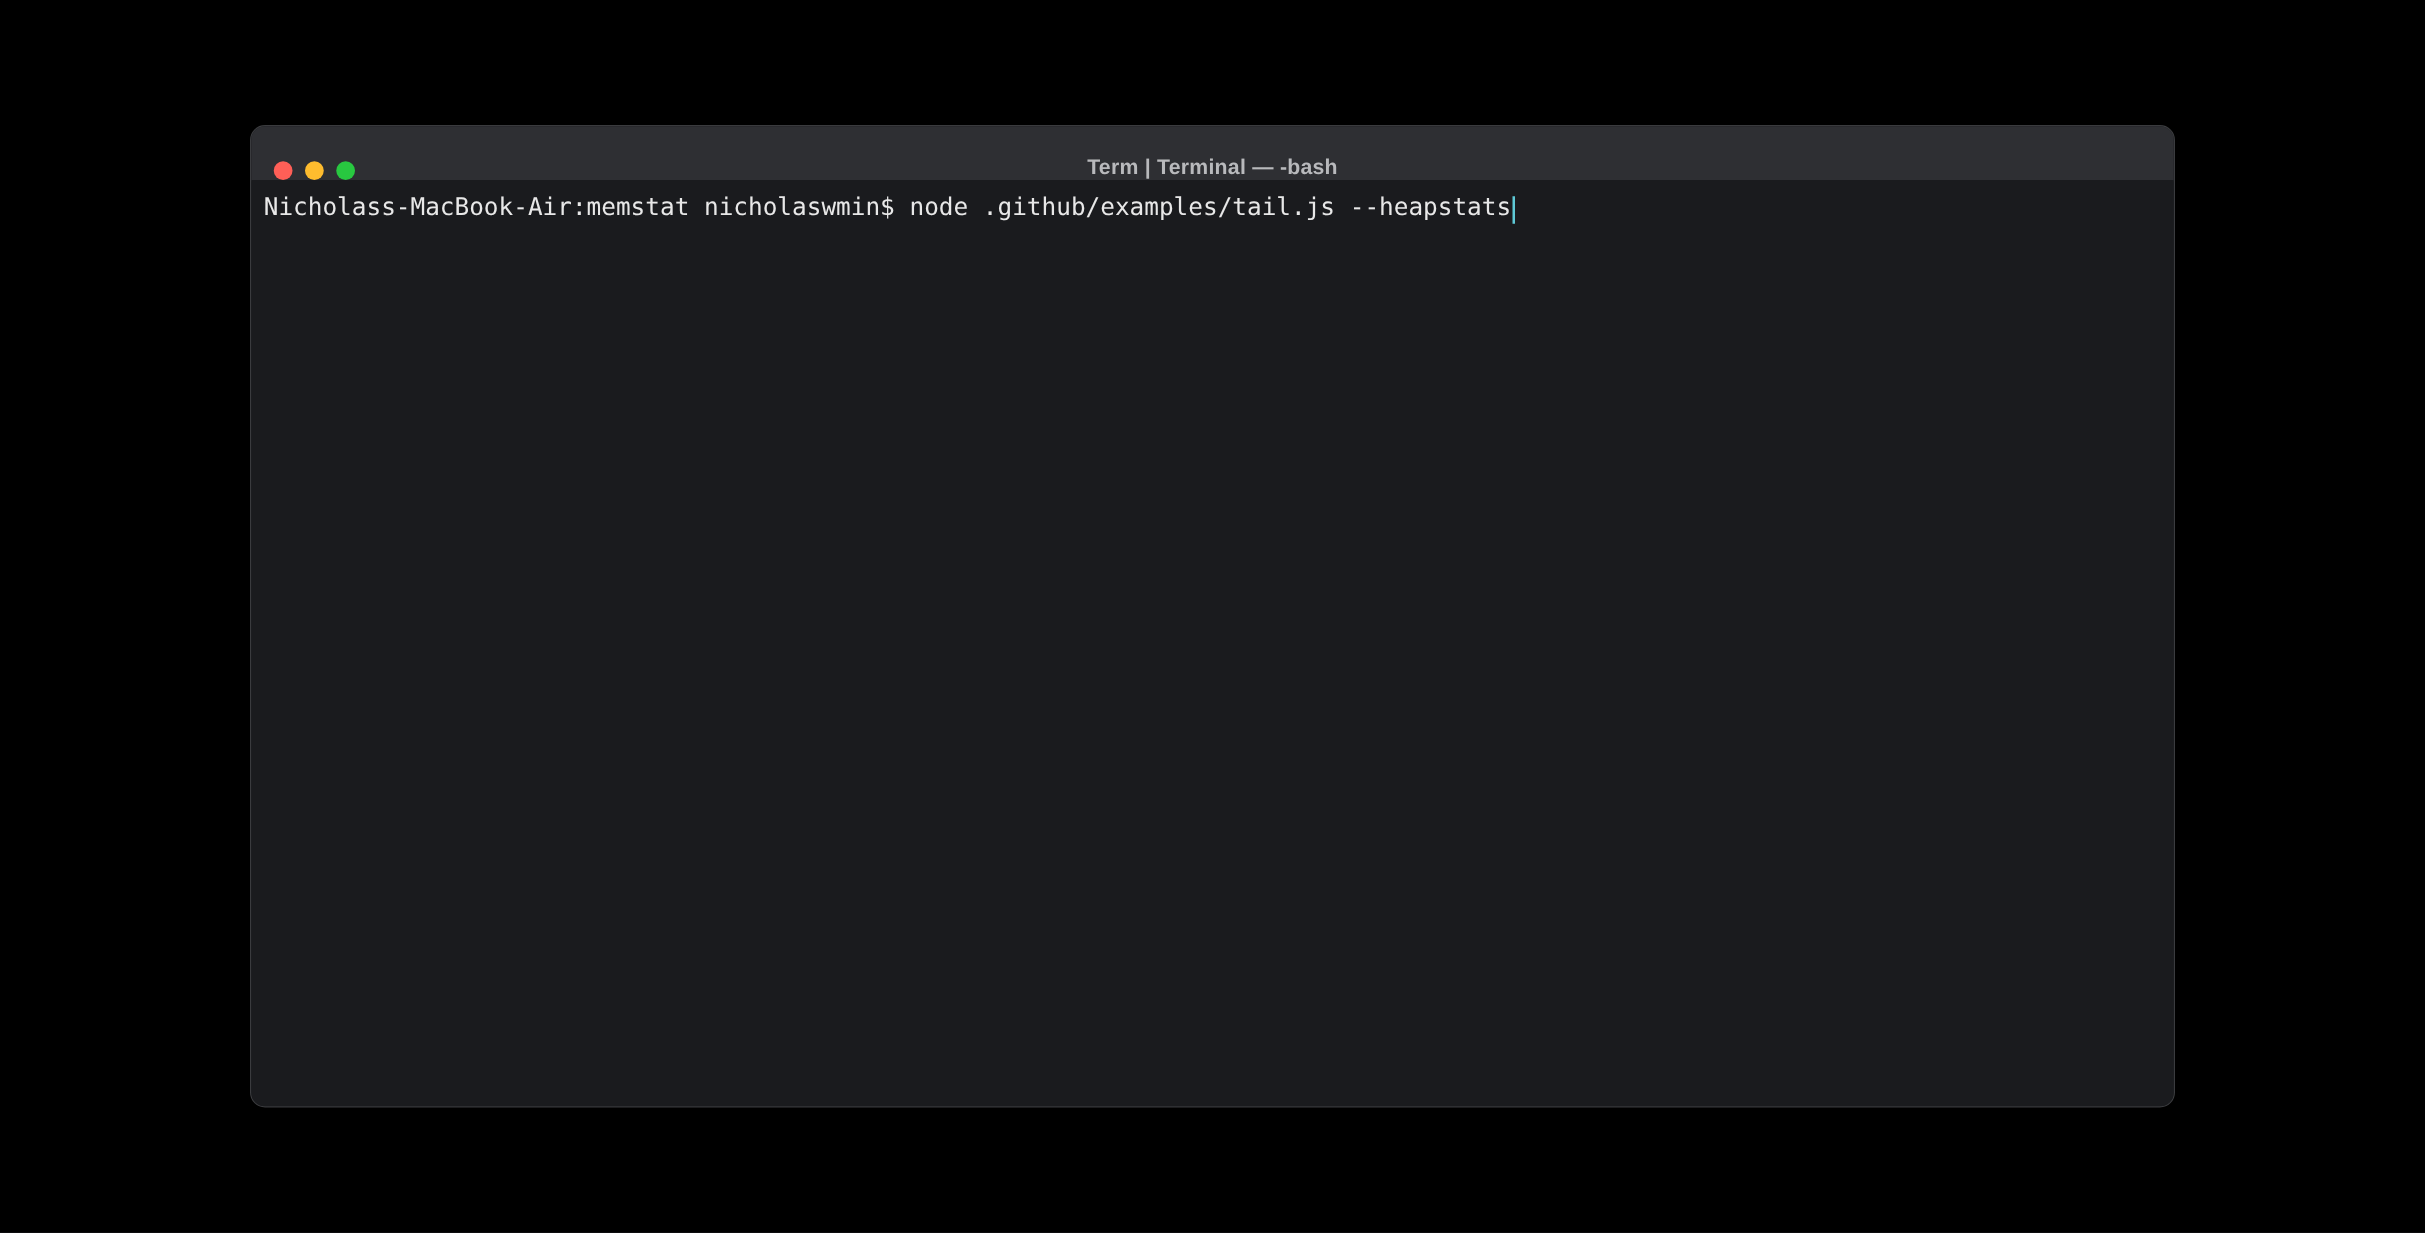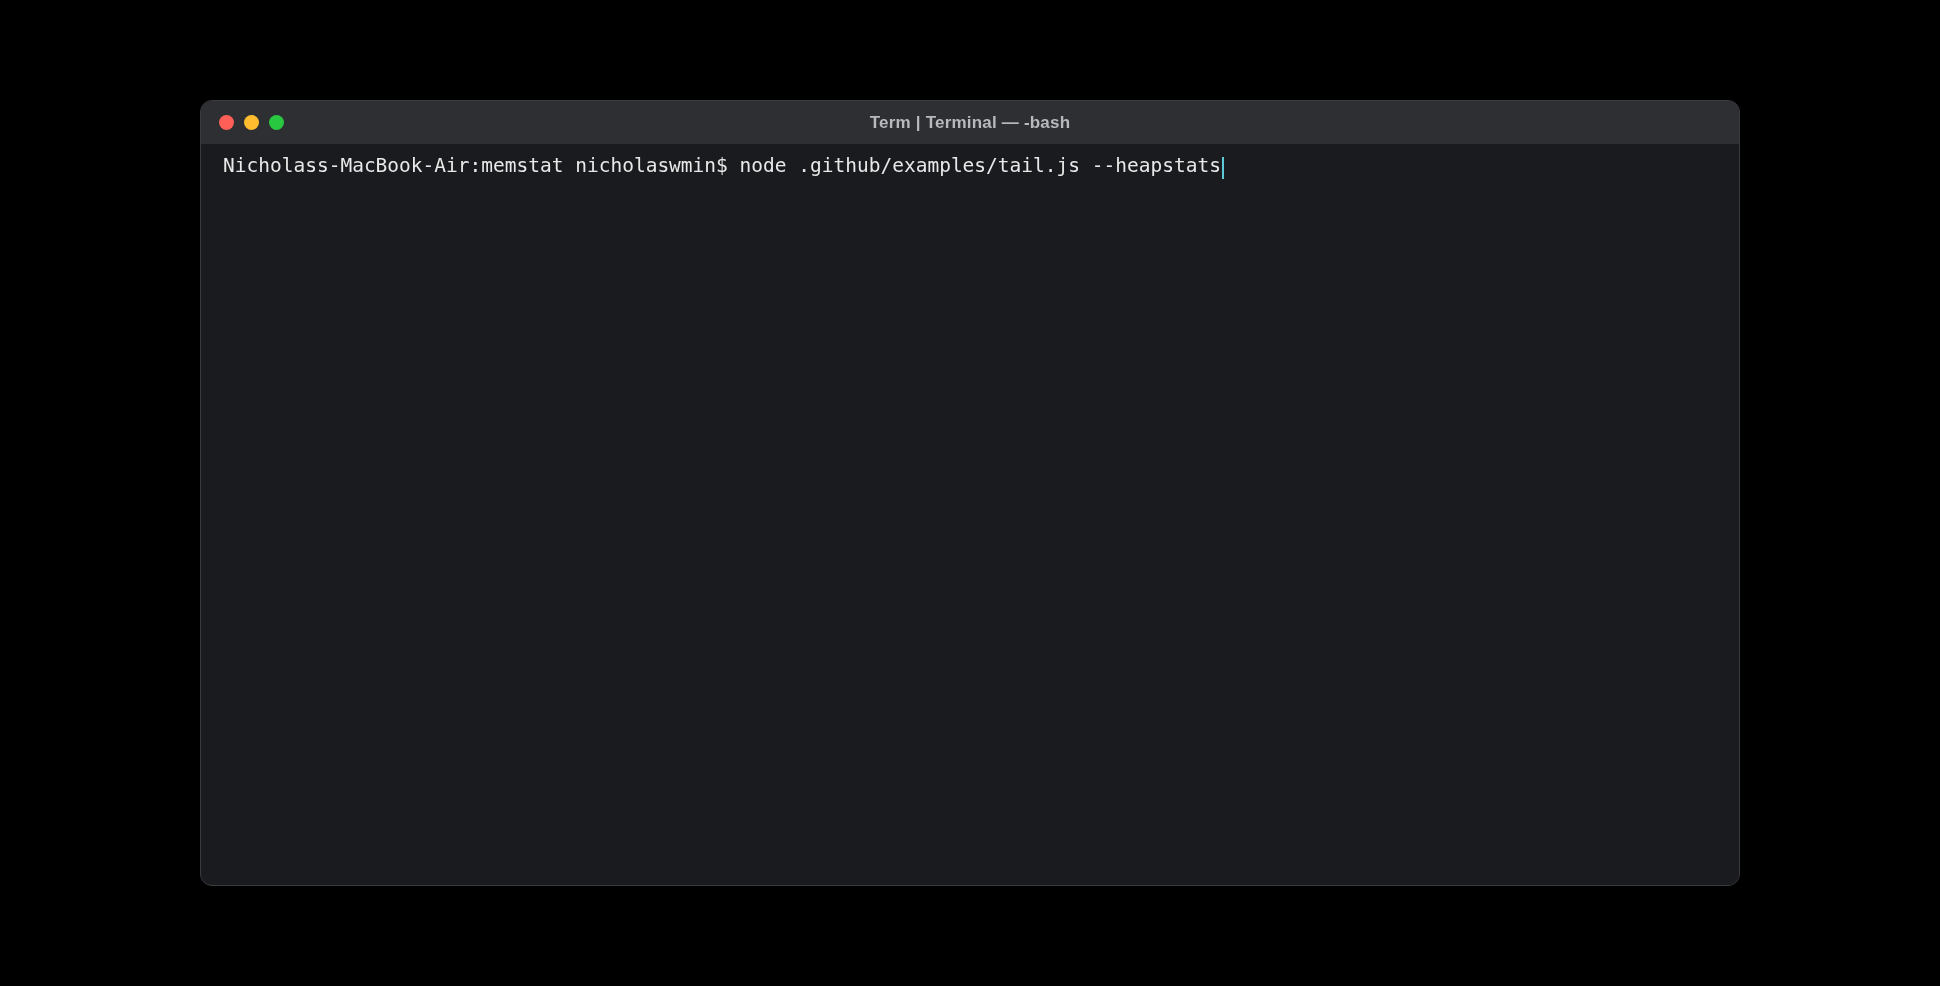--- a/index.html
+++ b/index.html
@@ -27,21 +27,21 @@
       box-shadow: 0 20px 60px rgba(0,0,0,0.5);
       display: flex;
       flex-direction: column;
       border: 1px solid #3a3b3e;
     }
 
     .titlebar {
       height: 44px;
       background: #2e2f33;
       display: flex;
-      align-items: center;
+      align-items: flex-end;
       position: relative;
       flex-shrink: 0;
       border-bottom: 1px solid #1a1b1e;
     }
 
     .traffic-lights {
       display: flex;
       gap: 10px;
       padding-left: 18px;
       position: absolute;
@@ -71,21 +71,20 @@
       flex: 1;
       background: #1a1b1e;
       padding: 8px 10px;
       font-family: "SF Mono", "Menlo", "Monaco", "Consolas", monospace;
       font-size: 19.5px;
       color: #e8e8e8;
       line-height: 1.35;
       white-space: pre;
       overflow: hidden;
       position: relative;
-      margin-left: 12px;
     }
 
     .prompt-line {
       display: inline;
     }
 
     .cursor {
       display: inline-block;
       width: 2px;
       height: 22px;

